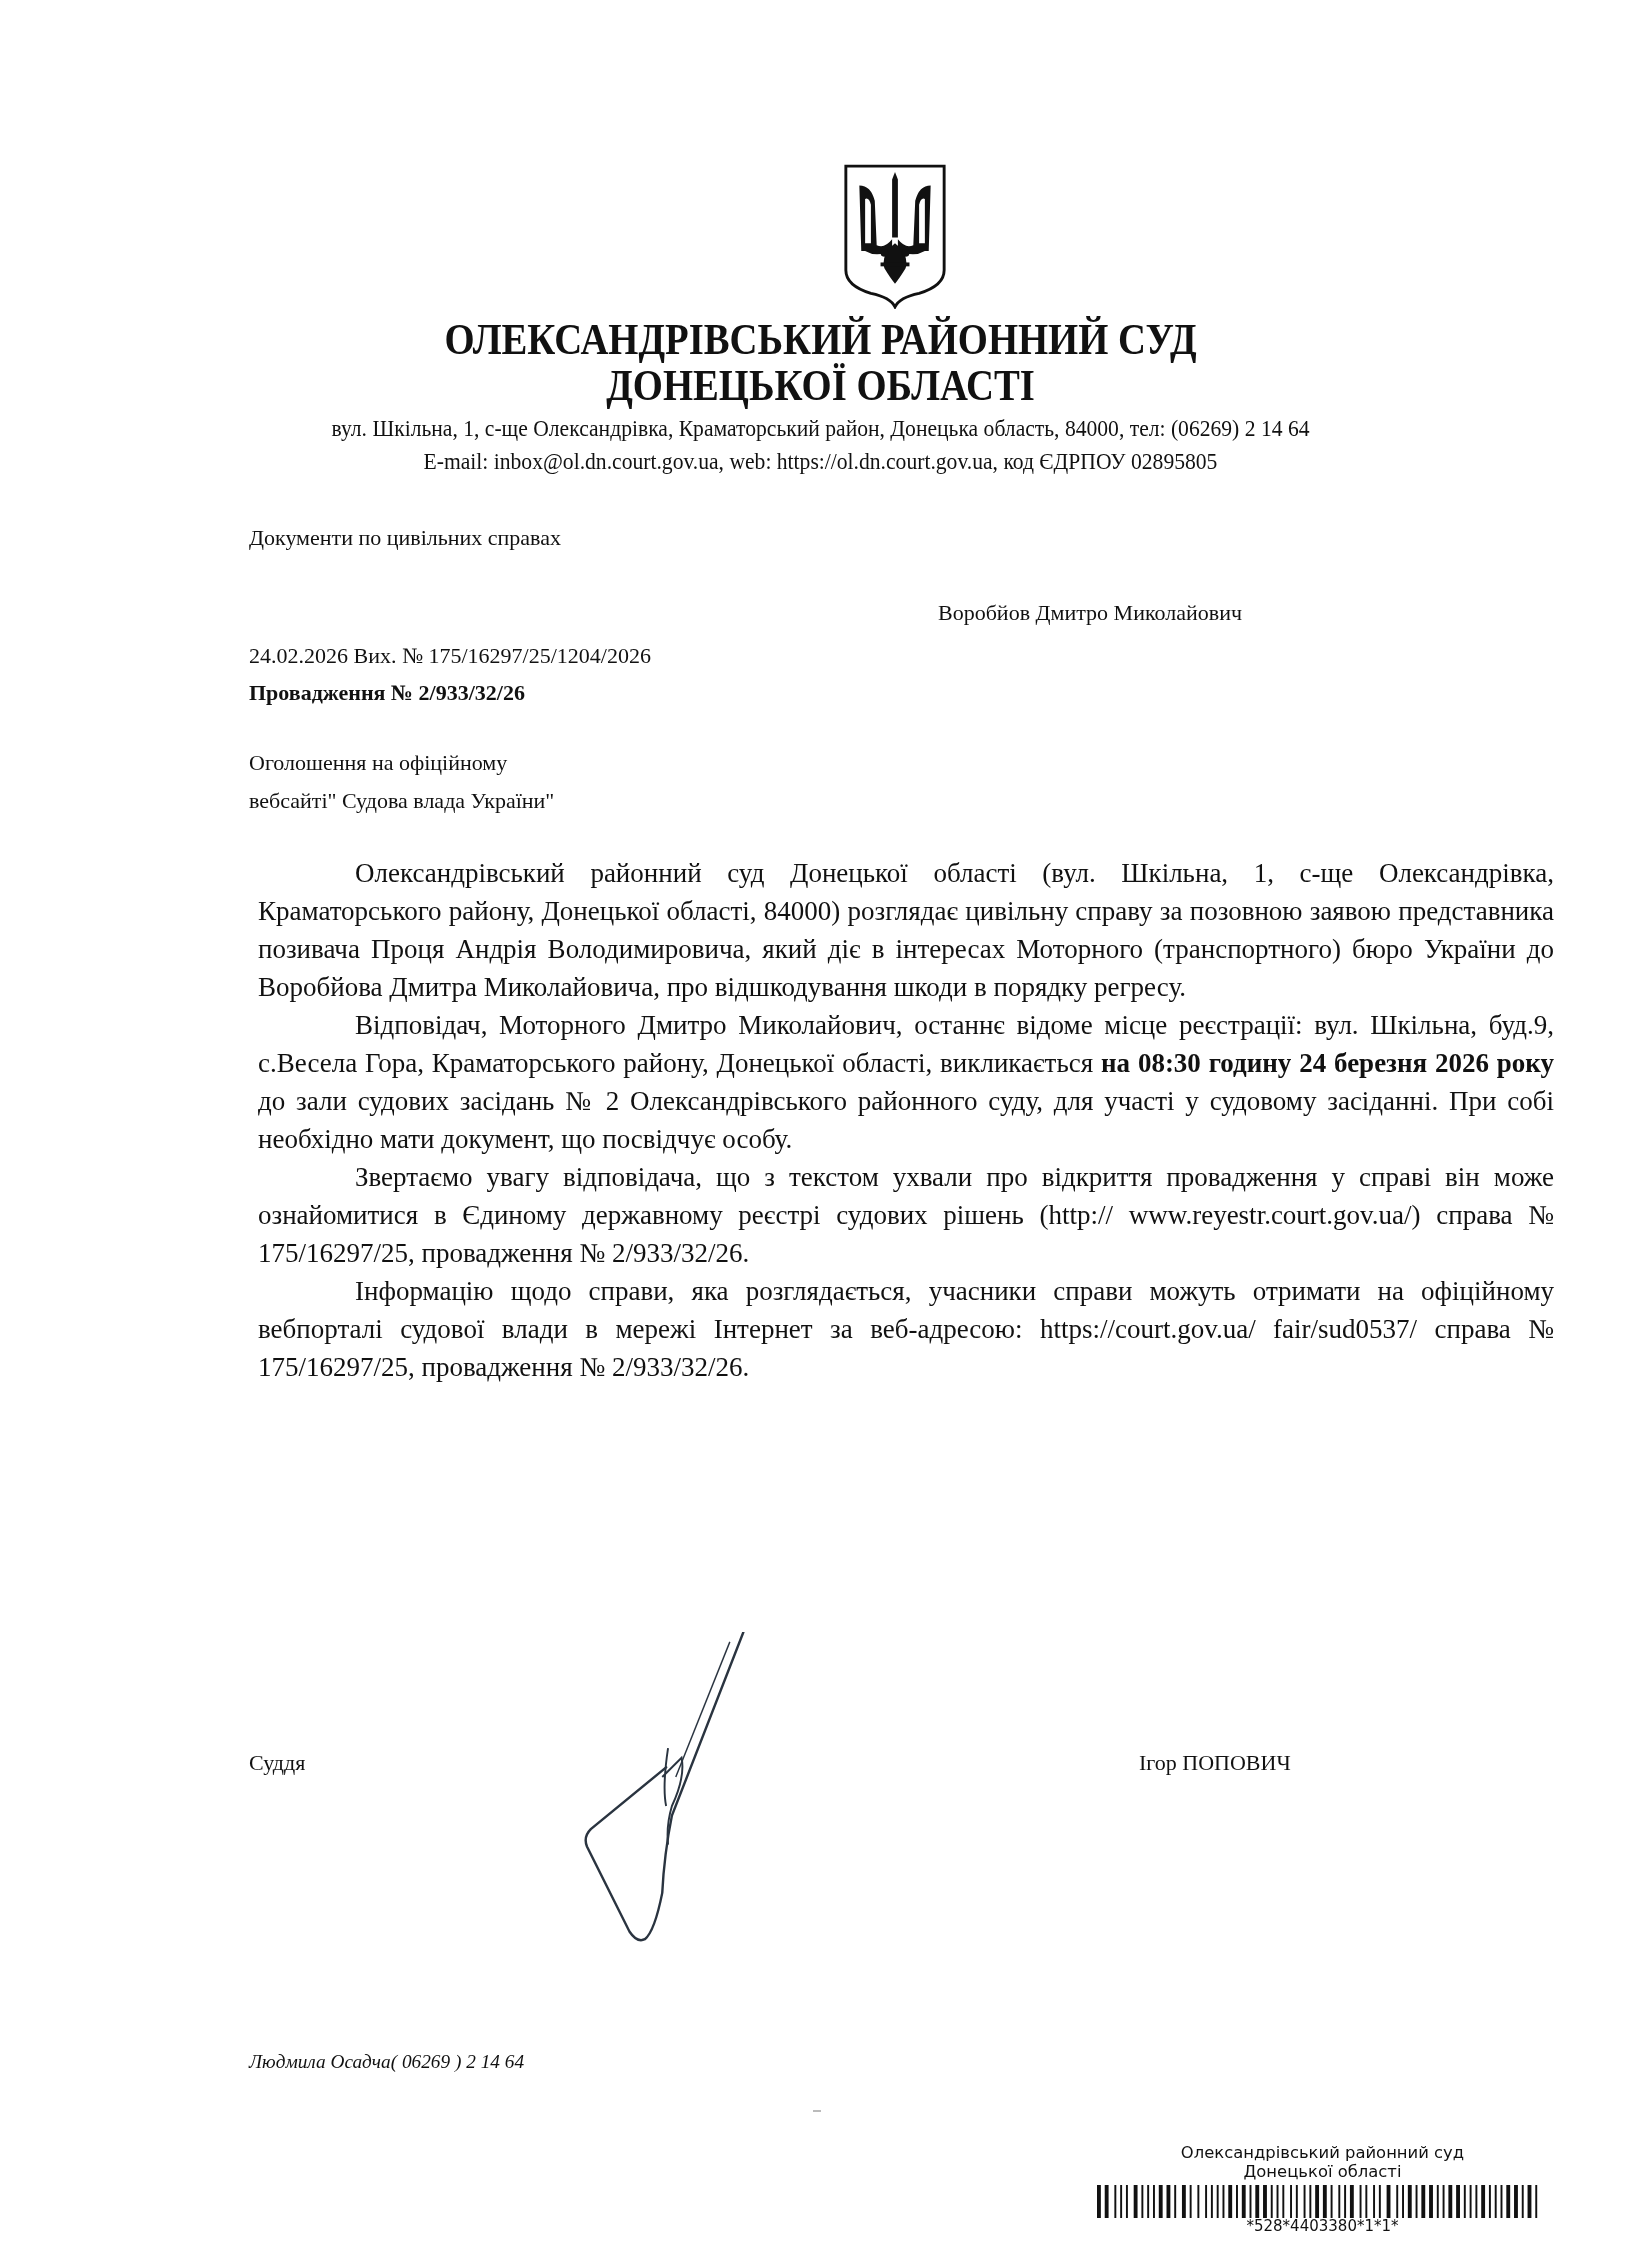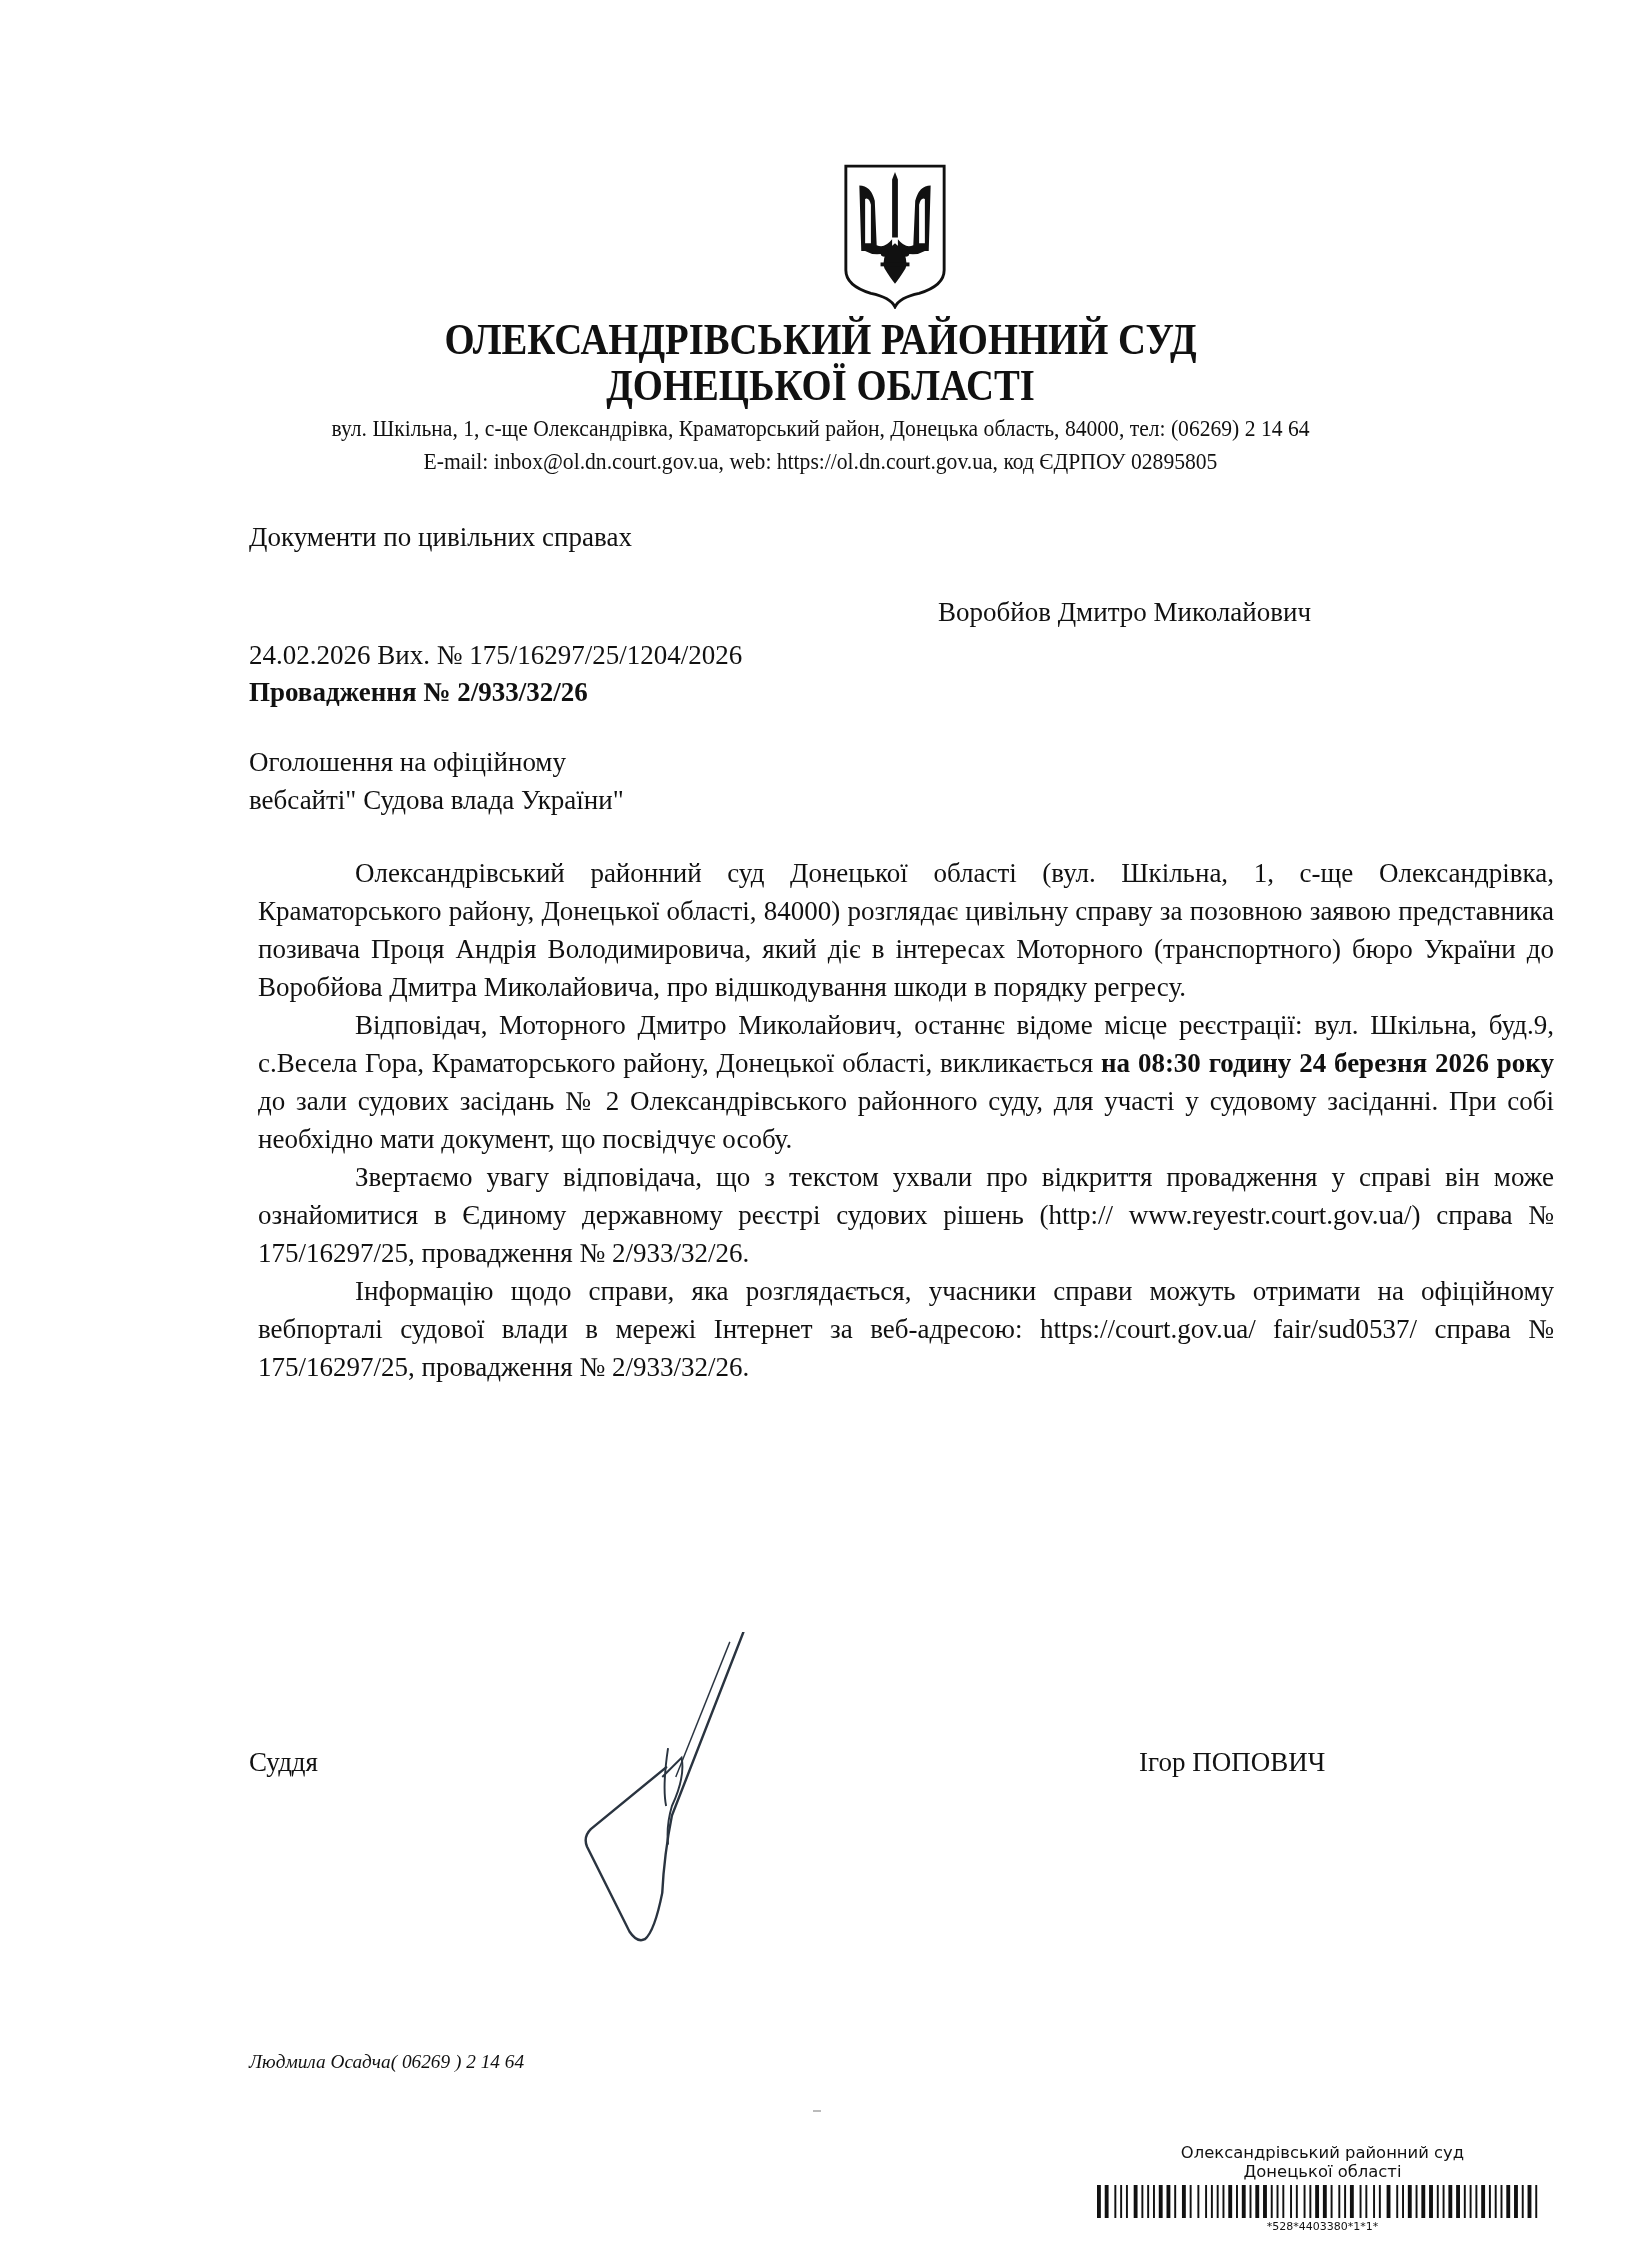--- a/index.html
+++ b/index.html
@@ -15,21 +15,21 @@
       line-height: 48px;
     }
     .title1 { top: 315px; }
     .title2 { top: 361px; }
     .addr {
       left: 0; width: 1641px; text-align: center; font-size: 24px; line-height: 31px;
       transform: scaleX(0.9); transform-origin: 50% 50%;
     }
     .addr1 { top: 413px; }
     .addr2 { top: 446px; }
-    .t { font-size: 27px; line-height: 33px; white-space: nowrap; }
+    .t { font-size: 22px; line-height: 33px; white-space: nowrap; }
     .doc-type { left: 249px; top: 521px; }
     .recipient { left: 938px; top: 556px; margin-top: 40px; }
     .outnum { left: 249px; top: 639px; }
     .proc { left: 249px; top: 676px; font-weight: bold; }
     .subj1 { left: 249px; top: 746px; }
     .subj2 { left: 249px; top: 784px; }
     .body {
       left: 258px; top: 854px; width: 1296px; font-size: 27px; line-height: 38px;
       text-align: justify;
     }
@@ -41,21 +41,21 @@
     .executor { left: 249px; top: 2049px; font-size: 19.3px; font-style: italic; line-height: 25px; }
     .stamp-text {
       left: 1081px; width: 483px; text-align: center; font-family: "DejaVu Sans", sans-serif;
       font-size: 16.4px; line-height: 21px;
     }
     .stamp1 { top: 2142px; }
     .stamp2 { top: 2161px; }
     .barcode { left: 1097px; top: 2185px; width: 446px; height: 33px; }
     .barcode-num {
       left: 1081px; width: 483px; top: 2217px; text-align: center;
-      font-family: "DejaVu Sans", sans-serif; font-size: 11px; line-height: 19.3px;
+      font-family: "DejaVu Sans", sans-serif; font-size: 15px; line-height: 19.3px;
     }
     .dash { left: 813px; top: 2110px; width: 7.7px; height: 1.9px; background: #bbb; }
   </style>
 </head>
 <body>
 
 <svg class="abs coat" viewBox="0 0 110 152">
   <path d="M4 4 H106 V112 Q106 128 80 136 Q60 140 55 150 Q50 140 30 136 Q4 128 4 112 Z" fill="#fff" stroke="#111" stroke-width="3"></path>
   <g fill="#111">
     <path d="M52 18 L55 10 L58 18 L58 78 L52 78 Z"></path>

